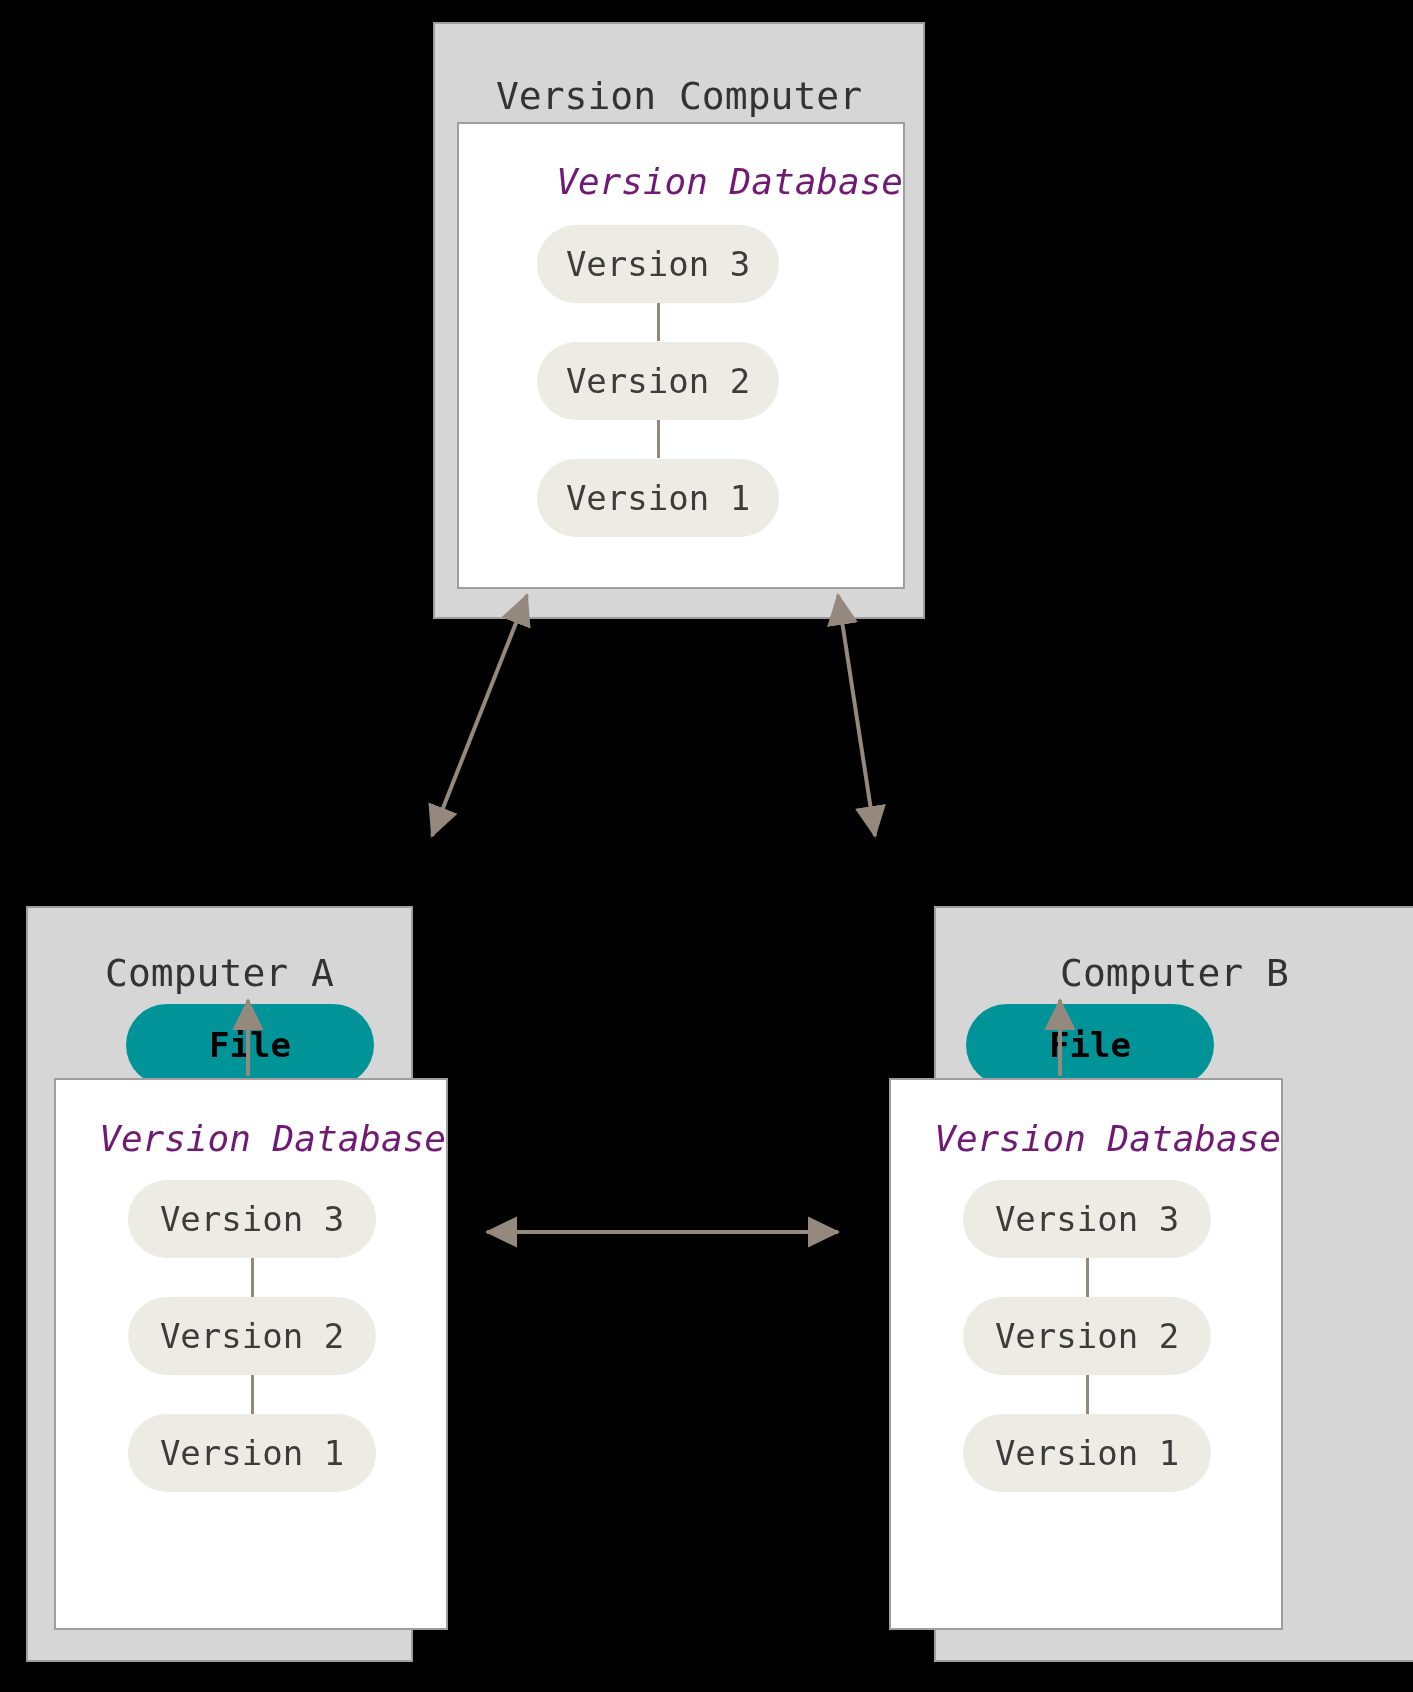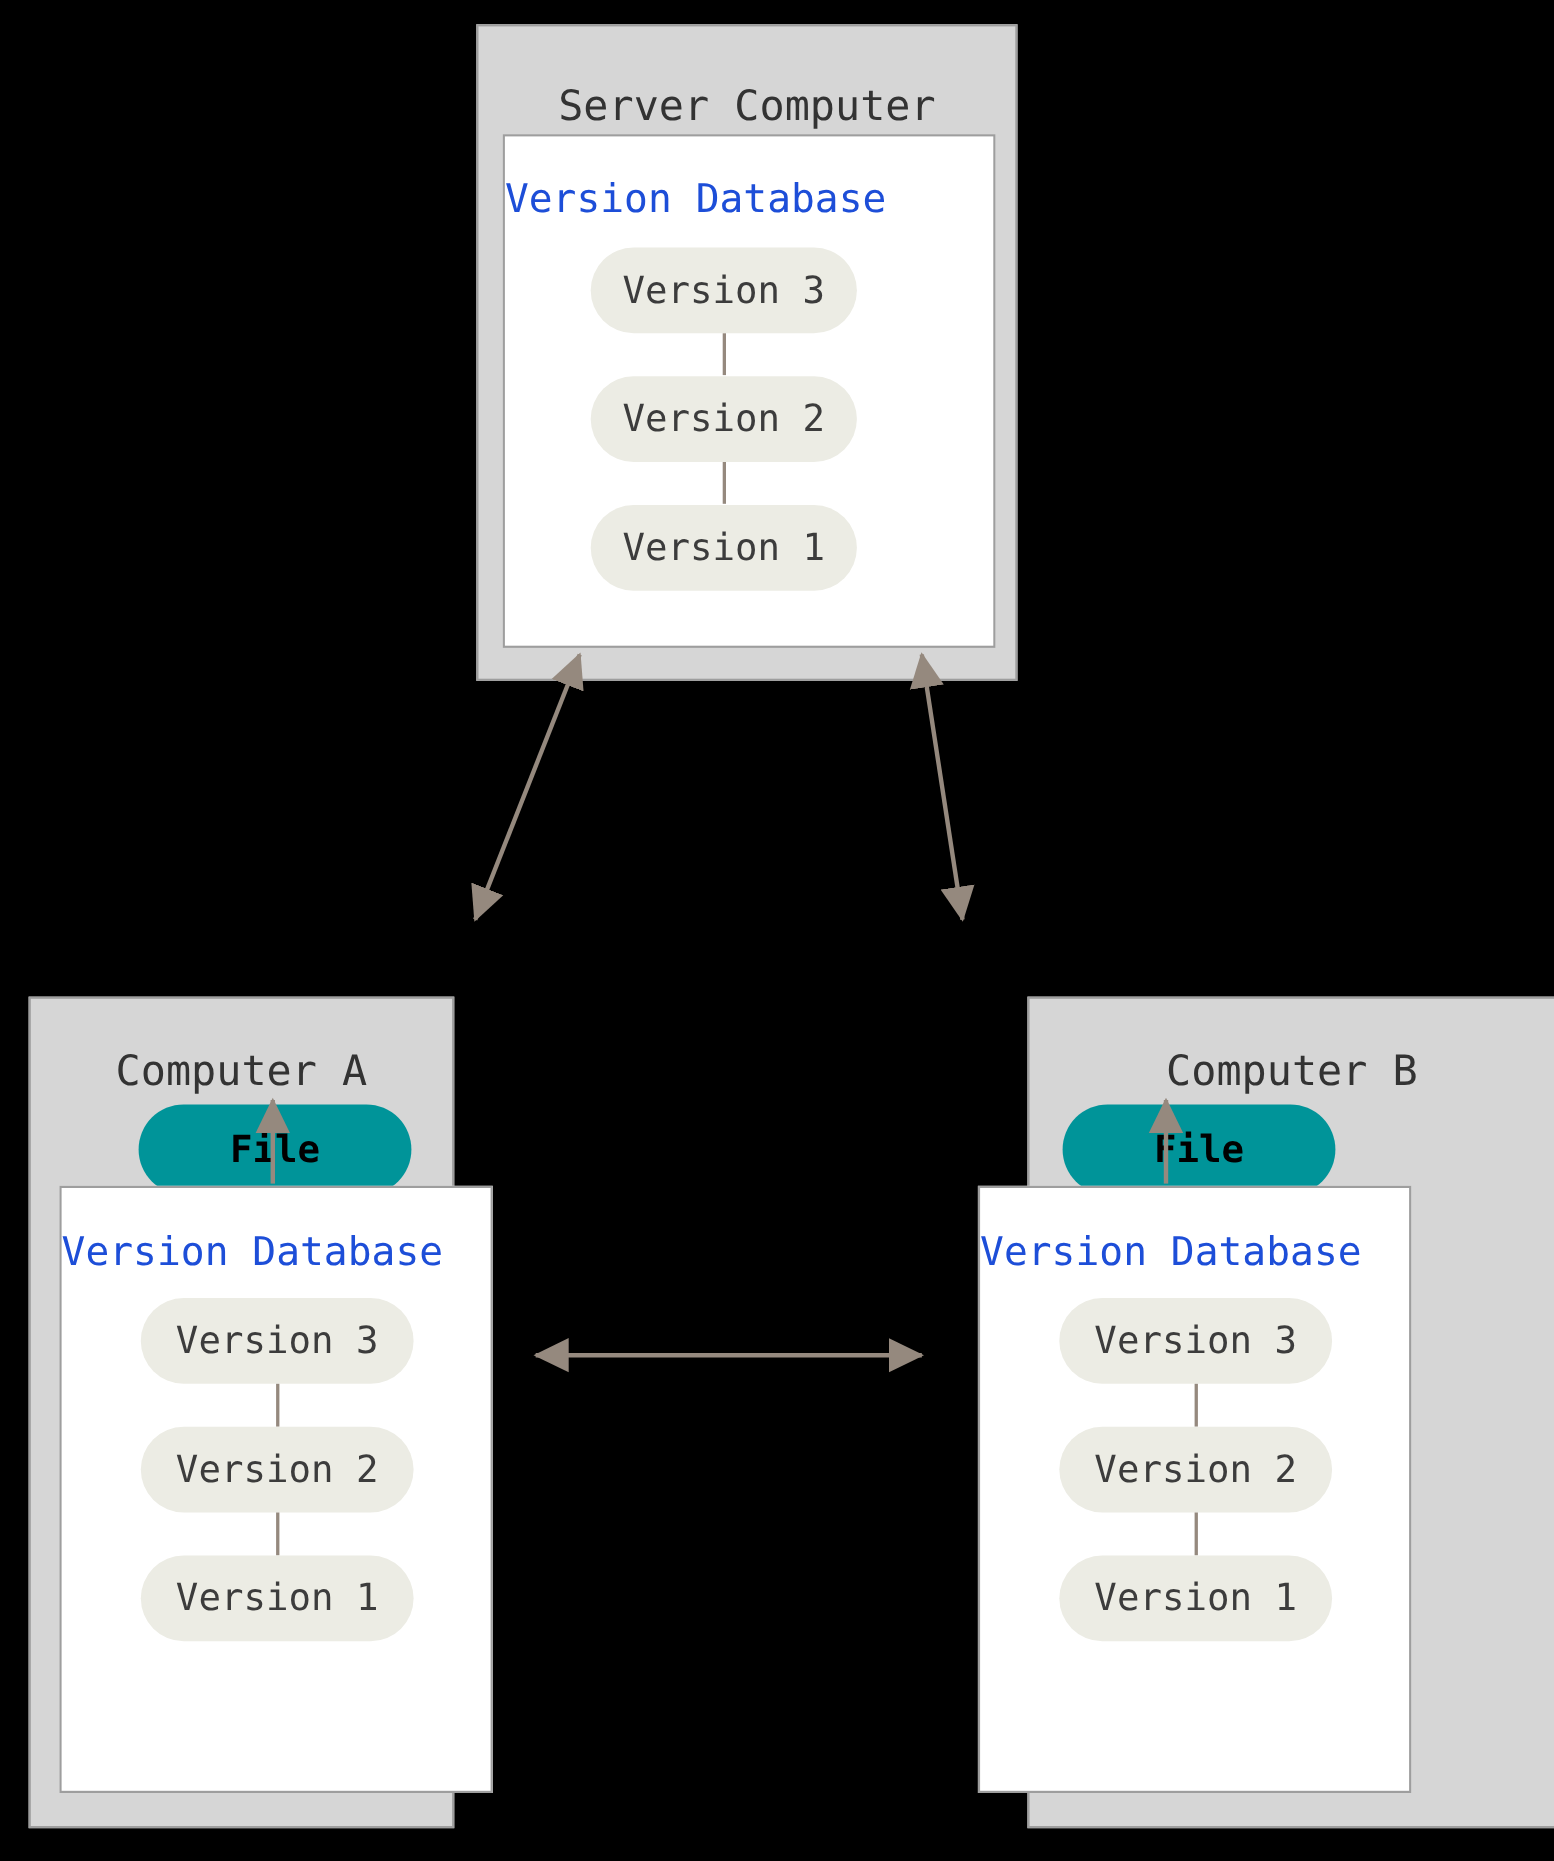--- a/index.html
+++ b/index.html
@@ -42,24 +42,25 @@
   .vdb {
     position: absolute;
     background: #ffffff;
     border: 2px solid #9e9e9e;
     box-sizing: border-box;
   }
   .vdb-title {
     position: absolute;
     left: 0;
     right: 0;
-    text-align: left;
-    color: #1d4ed8;
+    text-align: right;
+    color: #701a75;
     font-size: 36px;
     white-space: nowrap;
+    font-style: italic;
   }
 
   
   .pill {
     position: absolute;
     background: #ececE4;
     border-radius: 999px;
     color: #3c3c3c;
     font-size: 34px;
     display: flex;
@@ -88,21 +89,21 @@
     inset: 0;
     pointer-events: none;
   }
 </style>
 </head>
 <body>
 
 <div id="diagram-root">
 
   <div class="panel" style="left:433px; top:22px; width:492px; height:597px;">
-    <div class="panel-title" style="top:50px;">Server Computer</div>
+    <div class="panel-title" style="top:50px;">Version Computer</div>
 
     <div class="vdb" style="left:22px; top:98px; width:448px; height:467px;">
       <div class="vdb-title" style="top:37px;">Version Database</div>
 
       <div class="pill" style="left:78px; top:101px; width:242px; height:78px;">Version 3</div>
       <div class="stub" style="left:198px; top:179px; height:38px;"></div>
 
       <div class="pill" style="left:78px; top:218px; width:242px; height:78px;">Version 2</div>
       <div class="stub" style="left:198px; top:296px; height:38px;"></div>
 

